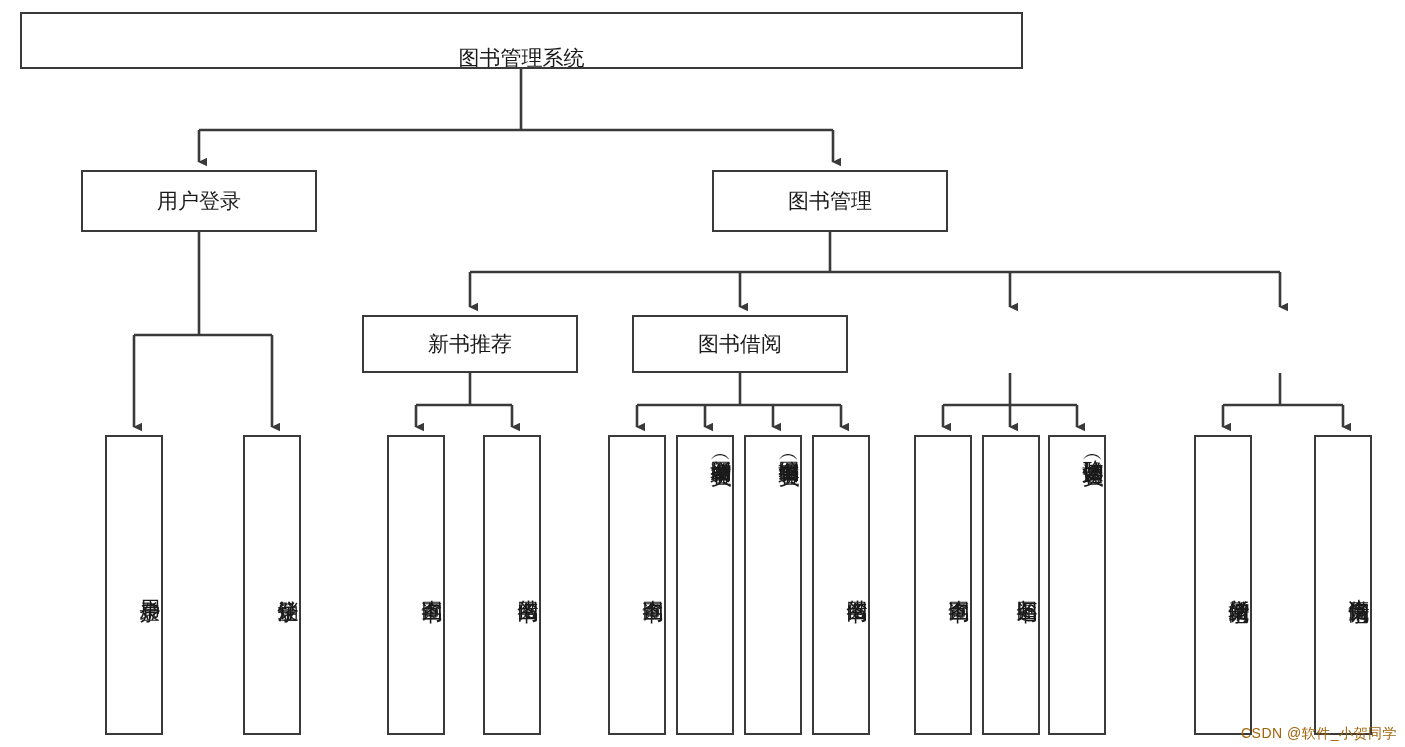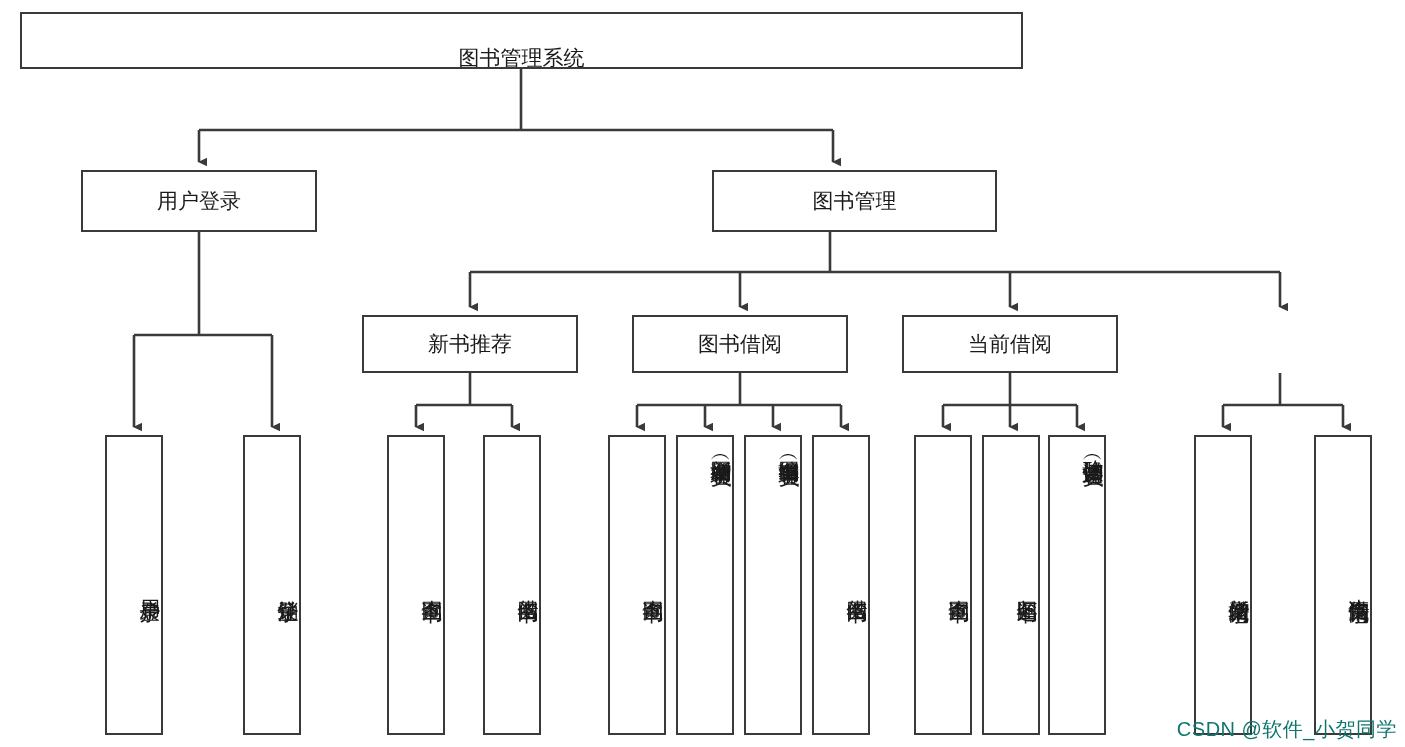--- a/index.html
+++ b/index.html
@@ -58,22 +58,22 @@
     text-align: center;
   }
   .node-leaf.leaf-center {
     align-items: center;
     padding-top: 0;
   }
   #watermark {
     position: absolute;
     right: 8px;
     bottom: 4px;
-    font-size: 20px;
-    color: #0f766e;
+    font-size: 14px;
+    color: #a16207;
     white-space: nowrap;
     letter-spacing: 0.5px;
   }
 </style>
 </head>
 <body>
 
 <div id="diagram-root">
 
   <svg id="diagram-svg" viewBox="0 0 1405 747" xmlns="http://www.w3.org/2000/svg">
@@ -126,32 +126,29 @@
     </g>
   </svg>
 
   <div class="node-box node-root" style="left:20px; top:12px; width:1003px; height:57px;">
     <span class="node-label">图书管理系统</span>
   </div>
 
   <div class="node-box node-l2" style="left:81px; top:170px; width:236px; height:62px;">
     <span class="node-label">用户登录</span>
   </div>
-  <div class="node-box node-l2" style="left:712px; top:170px; width:285px; height:62px;">
+  <div class="node-box node-l2" style="left:712px; top:170px; width:236px; height:62px;">
     <span class="node-label">图书管理</span>
   </div>
 
   <div class="node-box node-l3" style="left:362px; top:315px; width:216px; height:58px;">
     <span class="node-label">新书推荐</span>
   </div>
   <div class="node-box node-l3" style="left:632px; top:315px; width:216px; height:58px;">
     <span class="node-label">图书借阅</span>
-  </div>
-  <div class="node-box node-l3" style="left:902px; top:315px; width:216px; height:58px;">
-    <span class="node-label">当前借阅</span>
   </div>
 
   <div class="node-box node-leaf leaf-center" style="left:105px; top:435px; width:58px; height:300px;">
     <span class="node-label">用户登录</span>
   </div>
   <div class="node-box node-leaf leaf-center" style="left:243px; top:435px; width:58px; height:300px;">
     <span class="node-label">注销登录</span>
   </div>
 
   <div class="node-box node-leaf leaf-center" style="left:387px; top:435px; width:58px; height:300px;">

